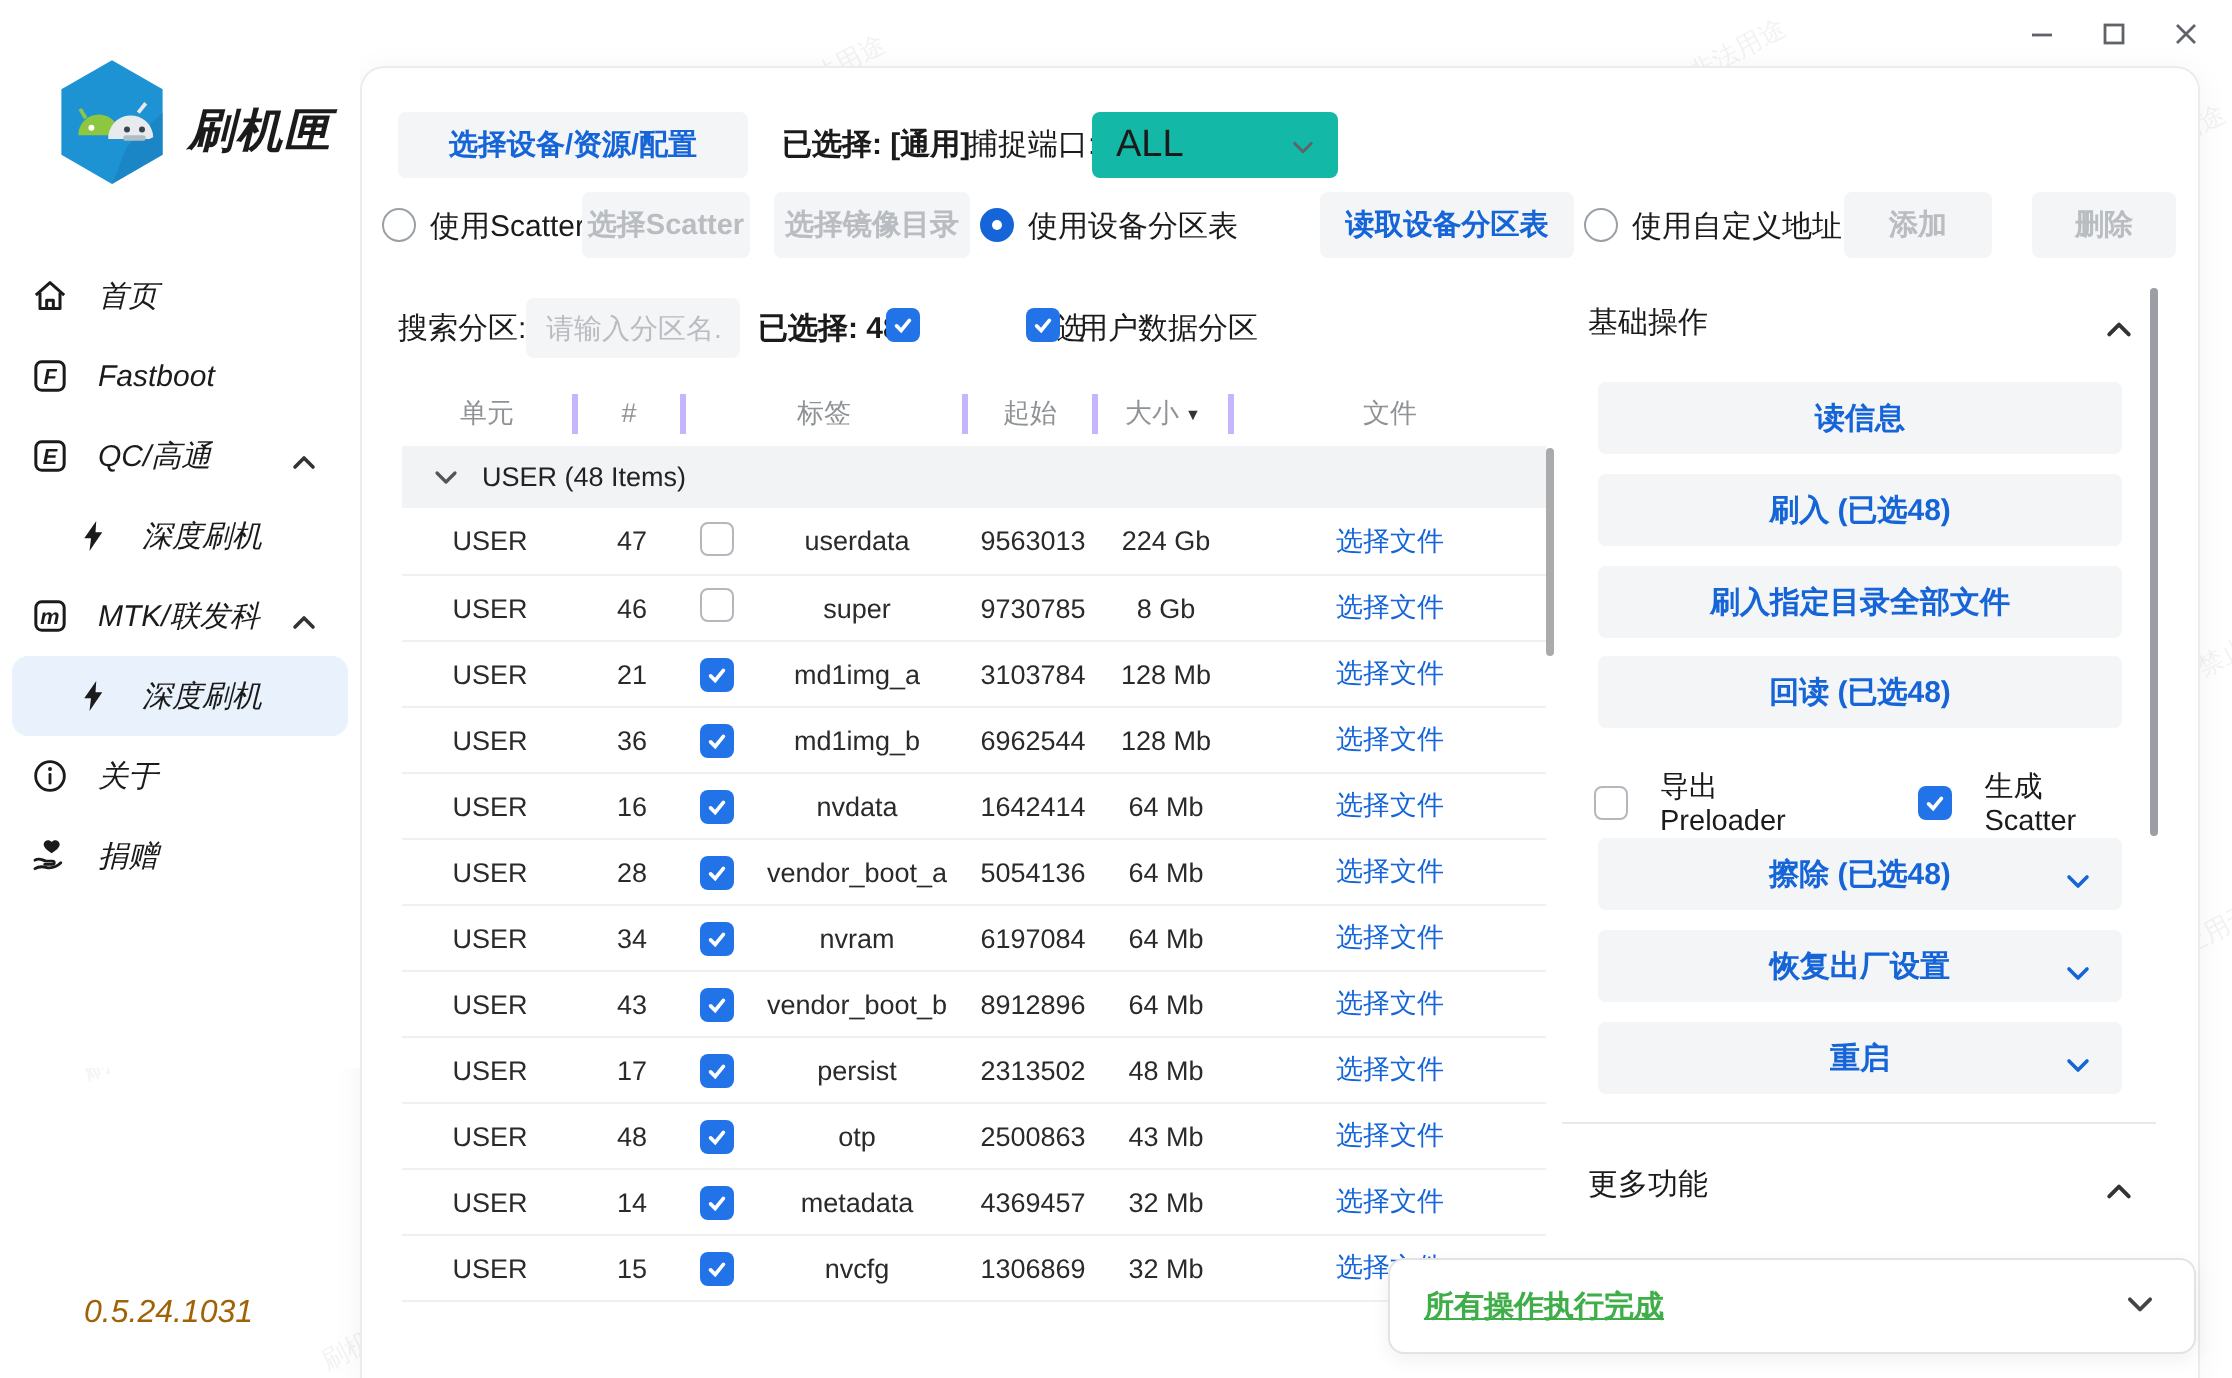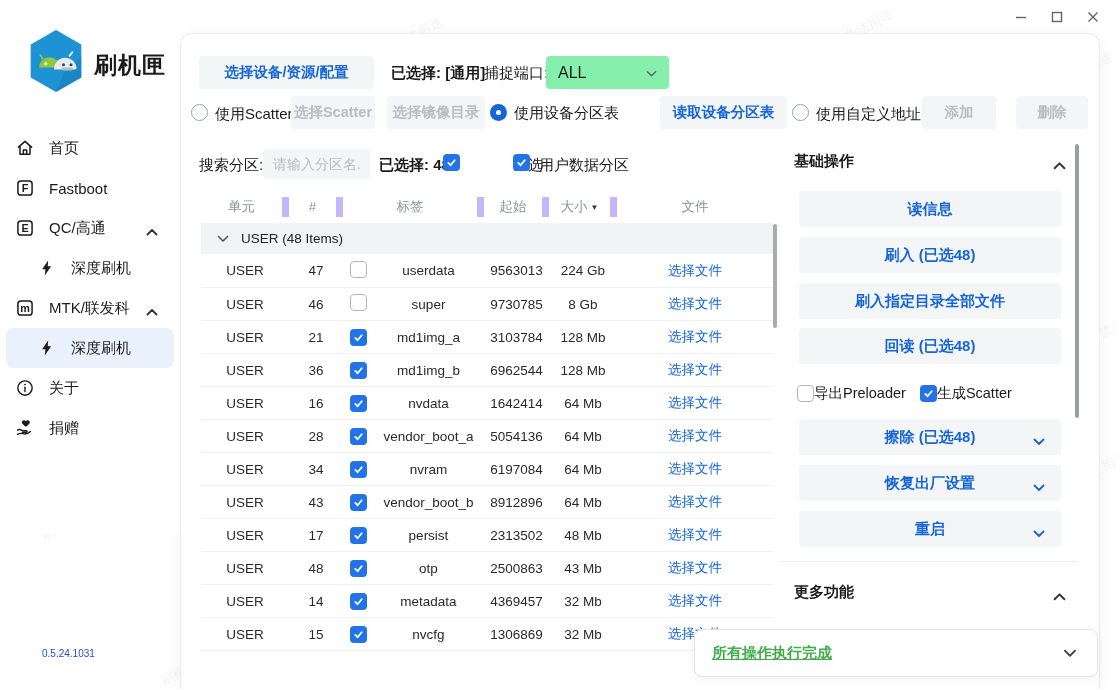--- a/index.html
+++ b/index.html
@@ -8,86 +8,86 @@
     font-family: "Liberation Sans","DejaVu Sans",sans-serif;
     background:#ffffff; position:relative; overflow:hidden; color:#1b1b1b;
   }
   
   .wm { position:absolute; font-size:13px; color:#7d7d9a; opacity:.09;
         transform:rotate(-28deg); white-space:nowrap; pointer-events:none; z-index:5; }
   
   .winctl { position:absolute; top:8px; right:14px; display:flex; gap:18px; z-index:50; }
   .winctl span { width:18px; height:18px; display:flex; align-items:center; justify-content:center; cursor:pointer; }
   
-  .sidebar { position:absolute; left:0; top:0; width:180px; height:534px; background:#fff; z-index:10; }
+  .sidebar { position:absolute; left:0; top:0; width:180px; height:534px; background:#fff; z-index:10;font-style:italic; }
   .logo { position:absolute; left:26px; top:28px; width:60px; height:66px; }
   .brand-title { position:absolute; left:94px; top:50px; font-size:23px; font-weight:bold; letter-spacing:1px; }
   .nav { position:absolute; left:0; top:128px; width:180px; }
   .nav-item { height:40px; display:flex; align-items:center; padding-left:14px; position:relative;
               font-size:15px; cursor:pointer; }
   .nav-item .nav-icon { width:22px; height:22px; margin-right:13px; display:flex; align-items:center; justify-content:center; flex:none; }
   .nav-item.indent { padding-left:36px; }
   .nav-item.selected { background:#e8f1fc; border-radius:8px; margin:0 6px; padding-left:30px; }
   .nav-chev { position:absolute; right:22px; top:14px; }
-  .version { position:absolute; left:42px; top:648px; font-size:10px; color:#1d4ed8; }
+  .version { position:absolute; left:42px; top:648px; font-size:16px; color:#a16207; }
   
   .card { position:absolute; left:180px; top:33px; width:920px; height:656px; background:#fff;
           border:1px solid #ececec; border-bottom:none; border-radius:12px 12px 0 0;
           box-shadow:0 2px 16px rgba(0,0,0,.05); z-index:8; }
   .abs { position:absolute; }
   
   .btn { background:#f4f5f6; border:none; border-radius:4px; font-family:inherit;
          font-size:14.5px; font-weight:bold; color:#1565d8; cursor:pointer;
          display:flex; align-items:center; justify-content:center; }
   .btn.disabled { color:#b9bcc0; cursor:default; }
   .lbl { font-size:15px; line-height:17px; }
   .bold { font-weight:bold; }
   
-  .select { background:#86efac; border-radius:4px; display:flex; align-items:center;
-            justify-content:space-between; padding:0 12px; font-size:16px; cursor:pointer; }
+  .select { background:#14b8a6; border-radius:4px; display:flex; align-items:center;
+            justify-content:space-between; padding:0 12px; font-size:19px; cursor:pointer; }
   
   .radio { width:17px; height:17px; border-radius:50%; border:1.5px solid #9aa0a6; background:#fff;
            display:inline-flex; align-items:center; justify-content:center; cursor:pointer; flex:none; }
   .radio.on { border:none; background:#1565d8; }
   .radio.on::after { content:""; width:5px; height:5px; border-radius:50%; background:#fff; }
   .cb { width:17px; height:17px; border-radius:4px; display:inline-flex; align-items:center;
         justify-content:center; cursor:pointer; flex:none; }
   .cb.off { background:#fff; border:1.5px solid #b4b8bd; }
   .cb.on  { background:#2273e8; }
   
   .search-input { background:#f4f5f6; border:none; border-radius:4px; padding:0 10px;
                   font-family:inherit; font-size:14px; color:#333; }
   .search-input::placeholder { color:#b9bcc0; }
   
   .table { position:absolute; left:20px; top:157px; width:572px; }
   .thead { height:32px; display:grid; grid-template-columns:88px 54px 141px 65px 68px 1fr;
            align-items:center; text-align:center; font-size:13.5px; color:#8f9396; }
   .thead > div { position:relative; height:20px; line-height:20px; }
-  .thead > div:not(:last-child) { border-right:7px solid #c4b5fd; }
+  .thead > div:not(:last-child) { border-right:3px solid #c4b5fd; }
   .sort-tri { font-size:8px; color:#333; margin-left:3px; vertical-align:1px; }
   .group-row { height:31px; background:#f2f3f5; display:flex; align-items:center; gap:12px;
                padding-left:16px; font-size:13.5px; color:#222; cursor:pointer; }
   .trow { height:33px; display:grid; grid-template-columns:88px 54px 30px 111px 65px 68px 1fr;
           align-items:center; text-align:center; font-size:13.5px; color:#2a2a2a;
           border-top:1px solid #f0f0f0; background:#fff; }
   .trow:first-child { border-top:none; }
   .tbody { border-bottom:1px solid #f0f0f0; }
   .trow .start { overflow:hidden; white-space:nowrap; }
   .filelink { color:#1565d8; cursor:pointer; }
   
   .sb { position:absolute; width:4px; border-radius:2px; }
   
-  .section-title { position:absolute; left:613px; font-size:15px; font-weight:bold; }
+  .section-title { position:absolute; left:613px; font-size:15px; font-weight:normal; }
   .sec-chev { position:absolute; left:872px; }
   .panel-btn { position:absolute; left:618px; width:262px; height:36px; background:#f4f5f6;
                border:none; border-radius:4px; font-family:inherit; font-size:15px; font-weight:bold;
                color:#1565d8; cursor:pointer; }
   .panel-btn .dchev { position:absolute; right:16px; top:13px; }
   .pcheck-row { position:absolute; left:616px; top:350px; width:264px; display:flex;
-                align-items:center; gap:0; font-size:14.5px; }
+                align-items:center; gap:16px; font-size:14.5px; }
   .pcheck-row .gap { width:14px; }
   .pdivider { position:absolute; left:600px; top:527px; width:297px; height:1px; background:#eaeaea; }
   
   .statusbar { position:absolute; left:513px; top:595px; width:404px; height:48px; background:#fff;
                border:1px solid #e3e3e3; border-radius:8px; box-shadow:0 3px 10px rgba(0,0,0,.06);
                display:flex; align-items:center; justify-content:space-between;
                padding:0 20px 0 17px; z-index:20; }
   .status-msg { color:#3fae49; font-size:15px; font-weight:bold; text-decoration:underline; cursor:pointer; }
 </style>
 </head>
@@ -251,21 +251,21 @@
           <path d="M1.5 1.5 6 6l4.5-4.5" stroke="#5f6368" stroke-width="1.6" stroke-linecap="round" stroke-linejoin="round"></path>
         </svg>
     </span>
   </div>
 
   <span class="radio off abs" style="left:10px;top:70px;"></span>
   <span class="lbl abs" style="left:34px;top:71px;">使用Scatter</span>
   <button class="btn disabled abs" style="left:110px;top:62px;width:84px;height:33px;">选择Scatter</button>
   <button class="btn disabled abs" style="left:206px;top:62px;width:98px;height:33px;">选择镜像目录</button>
   <span class="radio on abs" style="left:309px;top:70px;"></span>
-  <span class="lbl abs" style="left:333px;top:71px;font-family:Liberation Serif, serif;">使用设备分区表</span>
+  <span class="lbl abs" style="left:333px;top:71px;">使用设备分区表</span>
   <button class="btn abs" style="left:479px;top:62px;width:127px;height:33px;">读取设备分区表</button>
   <span class="radio off abs" style="left:611px;top:70px;"></span>
   <span class="lbl abs" style="left:635px;top:71px;">使用自定义地址</span>
   <button class="btn disabled abs" style="left:741px;top:62px;width:74px;height:33px;">添加</button>
   <button class="btn disabled abs" style="left:835px;top:62px;width:72px;height:33px;">删除</button>
 
   <span class="lbl abs" style="left:18px;top:122px;">搜索分区:</span>
   <input class="search-input abs" style="left: 82px; top: 115px; width: 107px; height: 30px;" placeholder="请输入分区名...">
   <span class="lbl bold abs" style="left:198px;top:122px;">已选择: 48</span>
   <span class="cb on abs" style="left:262px;top:120px;">

